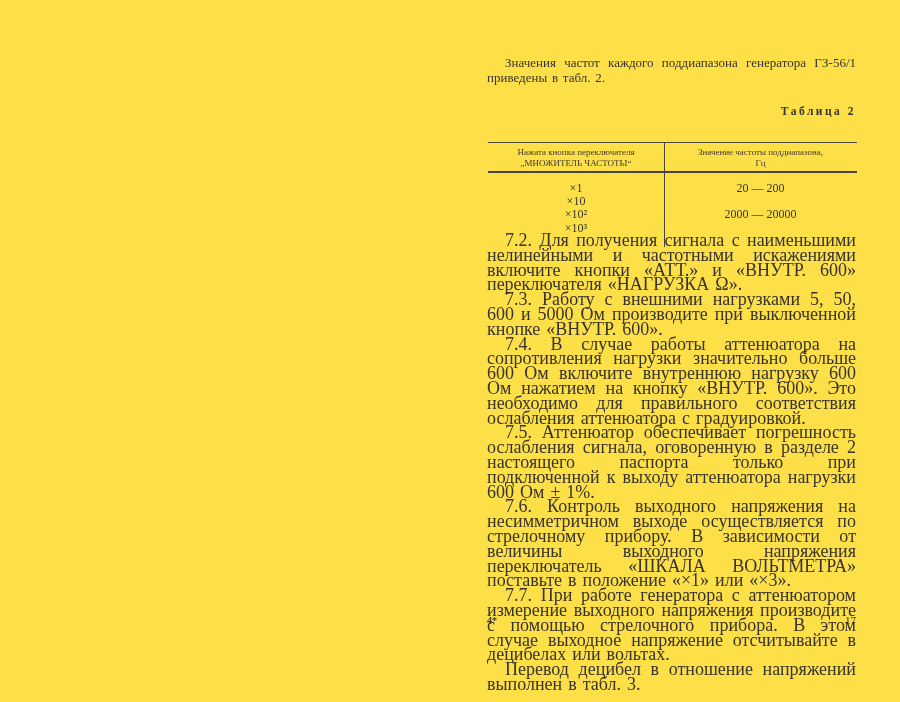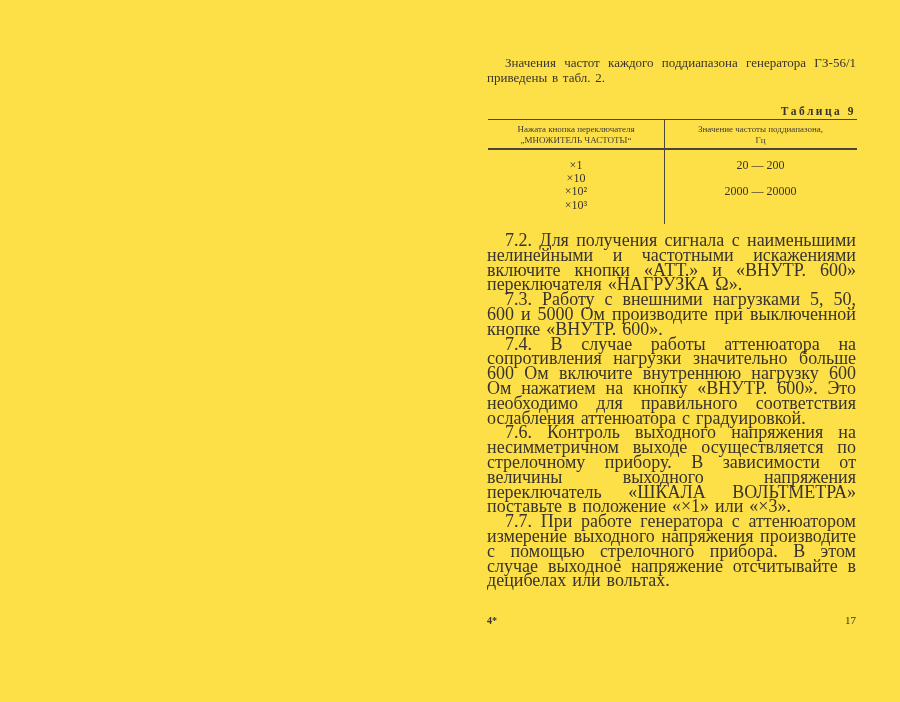--- a/index.html
+++ b/index.html
@@ -20,21 +20,21 @@
     word-spacing:1.5px;
   }
   
   .tcaption {
     position:absolute; left:487px; top:105px; width:369px;
     text-align:right;
     font-size:11.5px; font-weight:bold; letter-spacing:2.5px;
   }
   
   .ptable {
-    position:absolute; left:488px; top:119px; width:369px;
+    position:absolute; left:488px; top:142px; width:369px;
     border-top:1.5px solid #4a443d;
   }
   .ptable-inner { position:relative; }
   .col-divider {
     position:absolute; left:176px; top:0; bottom:0; width:1px;
     background:#4a443d;
   }
   .thead {
     display:flex;
     border-bottom:2px solid #4a443d;
@@ -64,21 +64,21 @@
   .sig { font-size:10px; font-weight:bold; }
   .pagenum { font-size:11px;margin-top:10px; }
 </style>
 </head>
 <body>
 
 <div id="canvas">
 
   <p class="intro">Значения частот каждого поддиапазона генератора ГЗ-56/1 приведены в табл. 2.</p>
 
-  <div class="tcaption">Таблица 9</div>
+  <div class="tcaption">Таблица 2</div>
 
   <div class="ptable">
     <div class="ptable-inner">
       <div class="col-divider"></div>
 
       <div class="thead">
         <div class="th c1">
           <div>Нажата кнопка переключателя</div>
           <div>„МНОЖИТЕЛЬ ЧАСТОТЫ“</div>
         </div>
@@ -104,22 +104,24 @@
           <div class="td c1">×10³</div>
         </div>
       </div>
     </div>
   </div>
 
   <div class="bodytext">
     <p>7.2. Для получения сигнала с наименьшими нелинейными и частотными искажениями включите кнопки «АТТ.» и «ВНУТР. 600» переключателя «НАГРУЗКА Ω».</p>
     <p>7.3. Работу с внешними нагрузками 5, 50, 600 и 5000 Ом производите при выключенной кнопке «ВНУТР. 600».</p>
     <p>7.4. В случае работы аттенюатора на сопротивления нагрузки значительно больше 600 Ом включите внутреннюю нагрузку 600 Ом нажатием на кнопку «ВНУТР. 600». Это необходимо для правильного соответствия ослабления аттенюатора с градуировкой.</p>
+    <p>7.5. Аттенюатор обеспечивает погрешность ослабления сигнала, оговоренную в разделе 2 настоящего паспорта только при подключенной к выходу аттенюатора нагрузки 600 Ом ± 1%.</p>
     <p>7.6. Контроль выходного напряжения на несимметричном выходе осуществляется по стрелочному прибору. В зависимости от величины выходного напряжения переключатель «ШКАЛА ВОЛЬТМЕТРА» поставьте в положение «×1» или «×3».</p>
     <p>7.7. При работе генератора с аттенюатором измерение выходного напряжения производите с помощью стрелочного прибора. В этом случае выходное напряжение отсчитывайте в децибелах или вольтах.</p>
+    <p>Перевод децибел в отношение напряжений выполнен в табл. 3.</p>
   </div>
 
   <div class="pfooter">
     <span class="sig">4*</span>
     <span class="pagenum">17</span>
   </div>
 
 </div>
 
 </body></html>

